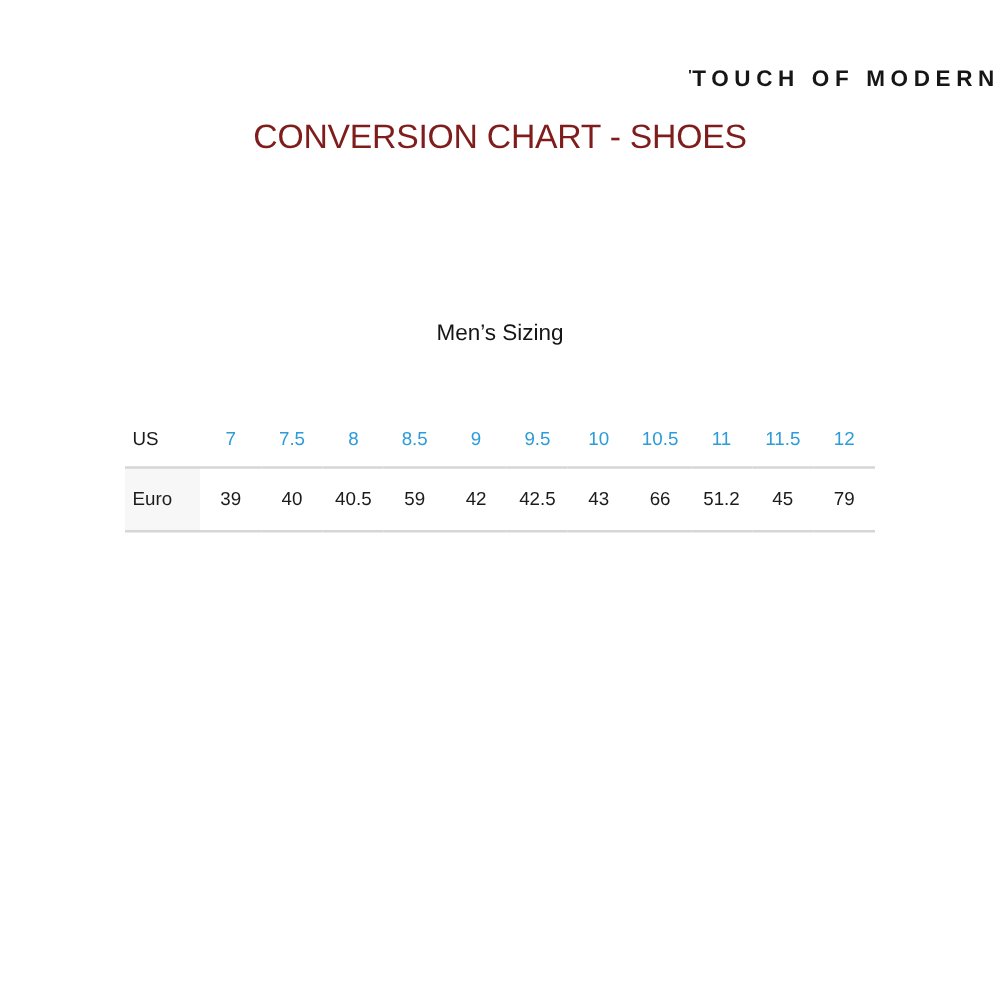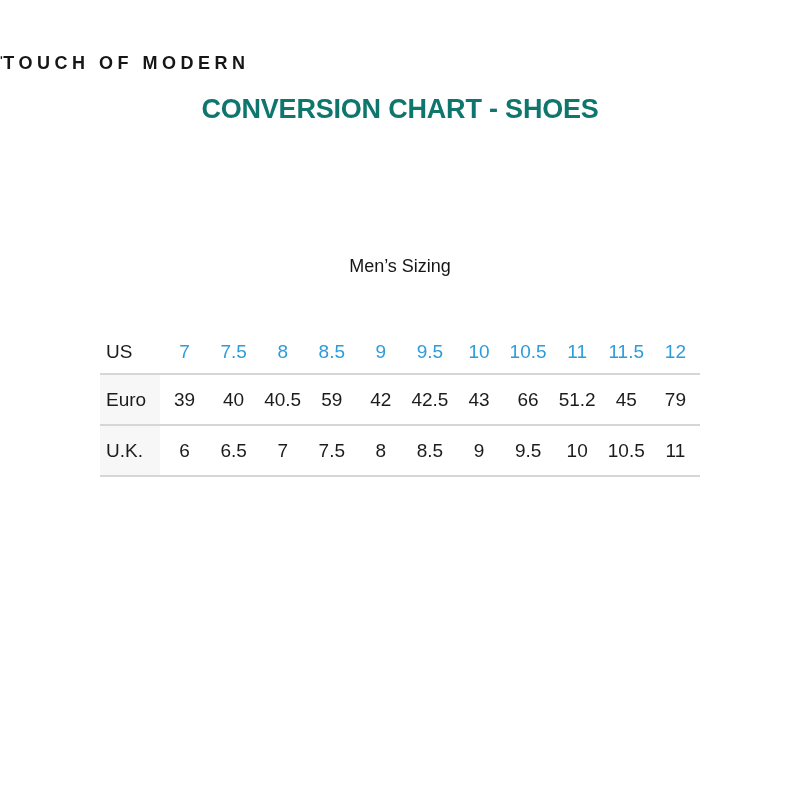--- a/index.html
+++ b/index.html
@@ -18,43 +18,43 @@
     position: relative;
     width: 800px;
     height: 800px;
     background: #ffffff;
   }
   .logo {
     position: absolute;
     top: 53px;
     left: 0;
     width: 100%;
-    text-align: left;
+    text-align: right;
     font-size: 18px;
     font-weight: 700;
     letter-spacing: 4.5px;
     color: #161616;
     white-space: nowrap;
   }
   .logo-mark {
     font-size: 0.65em;
     vertical-align: 0.45em;
     letter-spacing: 0.5px;
   }
   .title {
     position: absolute;
     top: 95px;
     left: 0;
     width: 100%;
     margin: 0;
     text-align: center;
     font-size: 27px;
-    font-weight: 700;
+    font-weight: 400;
     letter-spacing: -0.2px;
-    color: #0f766e;
+    color: #7f1d1d;
     line-height: 1.1;
   }
   .section-title {
     position: absolute;
     top: 256px;
     left: 0;
     width: 100%;
     margin: 0;
     text-align: center;
     font-size: 18px;
@@ -62,21 +62,21 @@
     color: #151515;
     line-height: 1.15;
   }
   .size-table {
     position: absolute;
     left: 100px;
     top: 330px;
     width: 600px;
     border-collapse: collapse;
     table-layout: fixed;
-    font-size: 19px;
+    font-size: 15px;
     color: #1c1c1c;
   }
   .size-table col.label-col { width: 60px; }
   .size-table th {
     font-weight: 400;
     text-align: left;
     padding: 0 0 0 6px;
   }
   .size-table td {
     text-align: center;
@@ -148,30 +148,16 @@
         <td>40.5</td>
         <td>59</td>
         <td>42</td>
         <td>42.5</td>
         <td>43</td>
         <td>66</td>
         <td>51.2</td>
         <td>45</td>
         <td>79</td>
       </tr>
-      <tr class="body-row">
-        <th>U.K.</th>
-        <td>6</td>
-        <td>6.5</td>
-        <td>7</td>
-        <td>7.5</td>
-        <td>8</td>
-        <td>8.5</td>
-        <td>9</td>
-        <td>9.5</td>
-        <td>10</td>
-        <td>10.5</td>
-        <td>11</td>
-      </tr>
     </tbody>
   </table>
 
 </div>
 
 </body></html>

